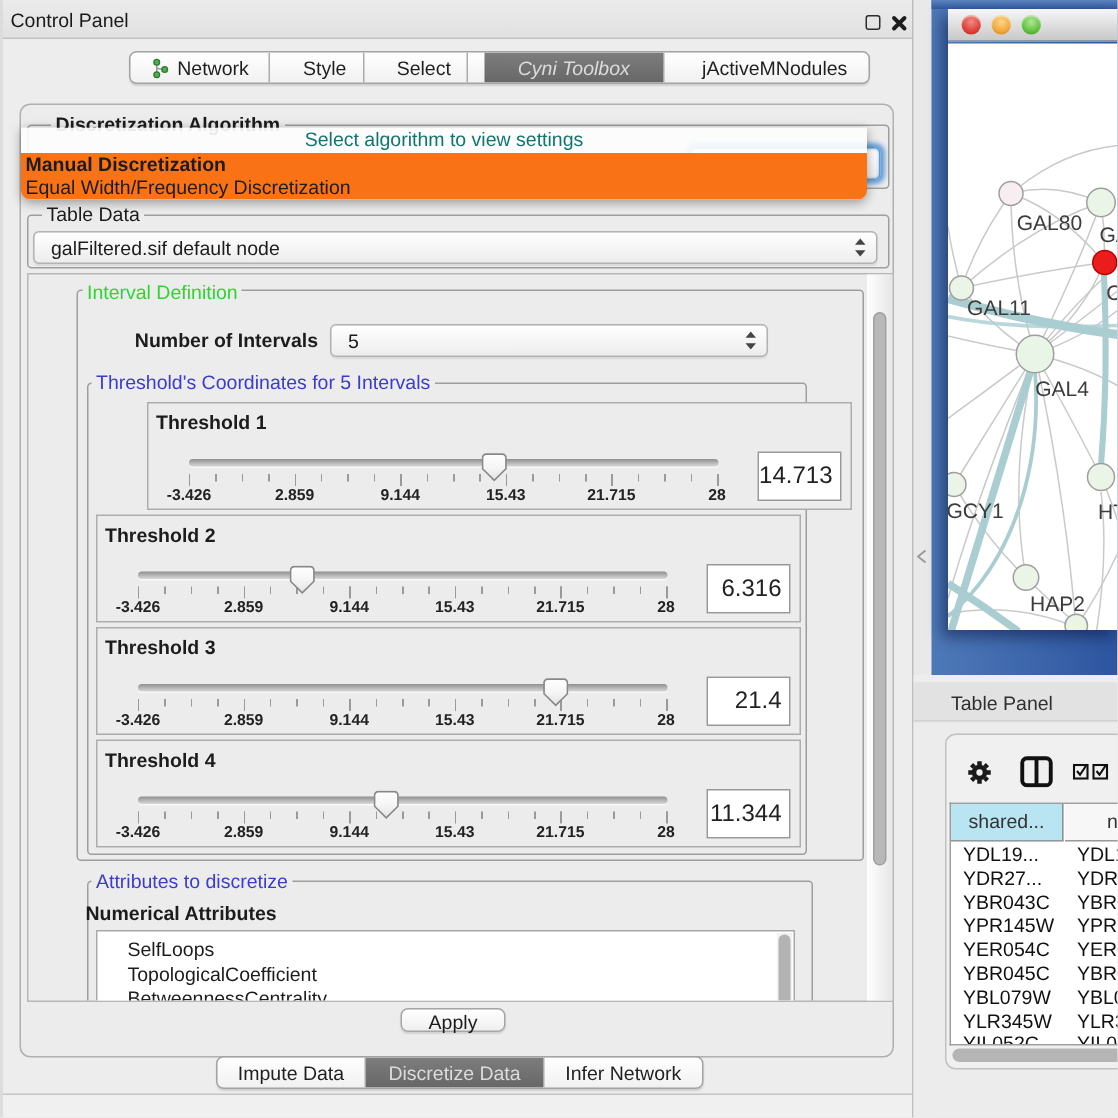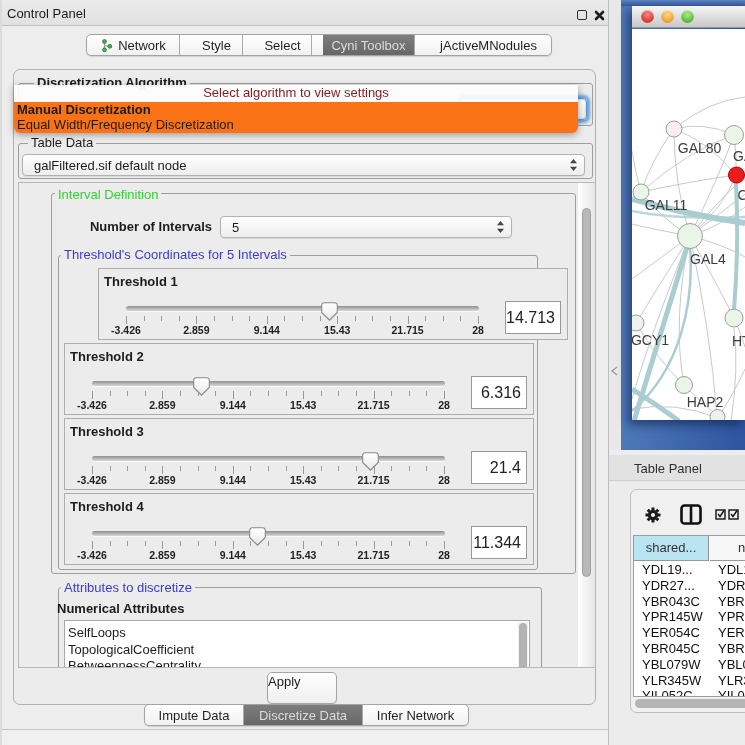--- a/index.html
+++ b/index.html
@@ -32,22 +32,22 @@
 .minor { position:absolute; left:27px; top:47px; width:354px; height:5px;
   background:repeating-linear-gradient(to right,#9a9a9a 0 1px,transparent 1px 17.6px); }
 .major { position:absolute; left:27px; top:47px; width:354px; height:8px;
   background:repeating-linear-gradient(to right,#9a9a9a 0 1px,transparent 1px 70.4px); }
 .thumb { position:absolute; top:33px; width:17px; height:19px; }
 .vbox { position:absolute; left:406px; top:32px; width:56px; height:33px; background:#ffffff;
   border:1px solid #989898; font-size:16px; text-align:right; line-height:31px; padding-right:5px; color:#222; }
 .ticklabels { position:absolute; left:0; top:55px; width:470px; height:12px; font-size:10.5px; font-weight:bold; color:#222; }
 .ticklabels span { position:absolute; transform:translateX(-50%); }
 
-.apply { position:absolute; left:267px; top:672px; width:70px; height:32px; border:1px solid #a6a6a6;
-  border-radius:5px; background:linear-gradient(#ffffff,#efefef); text-align:left; line-height:18px; font-size:13px;
+.apply { position:absolute; left:267px; top:672px; width:70px; height:16px; border:1px solid #a6a6a6;
+  border-radius:5px; background:linear-gradient(#ffffff,#efefef); text-align:center; line-height:18px; font-size:13px;
   box-shadow:0 1px 1px rgba(0,0,0,0.1); }
 </style>
 </head>
 <body>
 
 <div class="abs" style="left:0;top:0;width:2px;height:745px;background:#dcdcdc;z-index:5;"></div>
 <div class="abs" style="left:0;top:0;width:608px;height:729px;background:#ededed;"></div>
 
 <div class="abs" style="left:0;top:0;width:608px;height:26px;background:linear-gradient(#ebebeb,#e1e1e1);border-bottom:1px solid #c0c0c0;"></div>
 <div class="abs" style="left:7px;top:6px;font-size:13px;color:#1a1a1a;">Control Panel</div>
@@ -60,21 +60,21 @@
 
 <div class="seg" style="left:86px;top:34px;gap:11px;">
   <div style="width:93px;"><svg width="14" height="15" viewBox="0 0 14 15" style="margin-right:4px;">
     <path d="M4.5 3.5 V12 M4.5 7.5 L9.5 8.5" stroke="#9a9a9a" stroke-width="1.1" fill="none"></path>
     <circle cx="4.5" cy="3.5" r="1.9" fill="#4cb050" stroke="#2c7a2f" stroke-width="0.9"></circle>
     <circle cx="4.5" cy="11.8" r="1.9" fill="#4cb050" stroke="#2c7a2f" stroke-width="0.9"></circle>
     <circle cx="9.8" cy="8.3" r="1.9" fill="#4cb050" stroke="#2c7a2f" stroke-width="0.9"></circle>
   </svg>Network</div>
   <div style="width:52px;">Style</div>
   <div style="width:58px;">Select</div>
-  <div class="sel" style="width:92px;">Cyni Toolbox</div>
+  <div class="sel" style="width:120px;font-style:italic;">Cyni Toolbox</div>
   <div style="width:125px;">jActiveMNodules</div>
 </div>
 
 <div class="group" style="left:18px;top:83px;width:575px;height:43px;"></div>
 <div class="gtitle b" style="left:34px;top:76px;color:#1c1c1c;text-align:right;">Discretization Algorithm</div>
 <div class="combo" style="left:460px;top:98px;width:127px;height:22px;border-color:#5b9bd5;box-shadow:0 0 3px 2.5px rgba(100,155,215,0.95), inset 0 0 2px rgba(100,155,215,0.8);"></div>
 
 <div class="group" style="left:18px;top:143px;width:575px;height:36px;"></div>
 <div class="gtitle" style="left:28px;top:136px;">Table Data</div>
 <div class="combo" style="left:22px;top:154px;width:563px;height:22px;">
@@ -201,21 +201,21 @@
         <span style="left:238.2px;">15.43</span>
       <span style="left:308.6px;">21.715</span>
         <span style="left:379px;">28</span>
     </div>
   </div>
 
   <div class="group" style="left:39px;top:404px;width:484px;height:88px;"></div>
   <div class="gtitle" style="left:42px;top:398px;color:#3b3bd0;">Attributes to discretize</div>
   <div class="b abs" style="left:38px;top:418px;">Numerical Attributes</div>
   <div class="abs" style="left:45px;top:437px;width:466px;height:56px;background:#ffffff;border:1px solid #a8a8a8;">
-    <div style="padding:4px 0 0 3px;line-height:16.6px;">SelfLoops<br>TopologicalCoefficient<br>BetweennessCentrality</div>
+    <div style="padding:4px 0 0 20px;line-height:16.6px;">SelfLoops<br>TopologicalCoefficient<br>BetweennessCentrality</div>
     <div class="abs" style="right:1px;top:1px;width:10px;height:54px;background:#f2f2f2;"></div>
     <div class="abs" style="right:2px;top:2px;width:8px;height:52px;background:#b3b3b3;border-radius:4px;"></div>
   </div>
 </div>
 
 <div class="abs" style="left:578px;top:183px;width:17px;height:484px;background:linear-gradient(to right,#ffffff,#e6e6e6);"></div>
 <div class="abs" style="left:582px;top:208px;width:9px;height:369px;background:#b8b8b8;border:1px solid #9f9f9f;border-radius:5px;"></div>
 
 <div class="apply">Apply</div>
 
@@ -223,21 +223,21 @@
   <div style="width:99px;">Impute Data</div>
   <div class="sel" style="width:119px;text-align:center;">Discretize Data</div>
   <div style="width:105px;">Infer Network</div>
 </div>
 
 <div class="abs" style="left:0;top:729px;width:621px;height:1px;background:#c6c6c6;"></div>
 <div class="abs" style="left:0;top:730px;width:621px;height:15px;background:#f0f0f0;"></div>
 
 <div class="abs" style="left:14px;top:85px;width:564px;height:48px;border-radius:0 0 6px 6px;
   box-shadow:0 2px 7px rgba(0,0,0,0.35); overflow:hidden;">
-  <div style="height:17px;background:rgba(253,253,253,0.92);text-align:center;color:#7f1d1d;font-size:13px;line-height:16px;">Select algorithm to view settings</div>
+  <div style="height:17px;background:rgba(253,253,253,0.92);text-align:center;color:#0f766e;font-size:13px;line-height:16px;">Select algorithm to view settings</div>
   <div style="height:31px;background:#f97316;padding-left:3px;">
     <div class="b" style="font-size:13px;line-height:15px;">Manual Discretization</div>
     <div style="font-size:13px;line-height:15px;">Equal Width/Frequency Discretization</div>
   </div>
 </div>
 
 <div class="abs" style="left:608px;top:0;width:13px;height:745px;background:#e9e9e9;border-left:1px solid #bdbdbd;"></div>
 <svg class="abs" style="left:611px;top:366px;" width="8" height="10" viewBox="0 0 8 10">
     <path d="M6 1 L1 5 L6 9" fill="none" stroke="#9a9a9a" stroke-width="1.3"></path>
   </svg>

